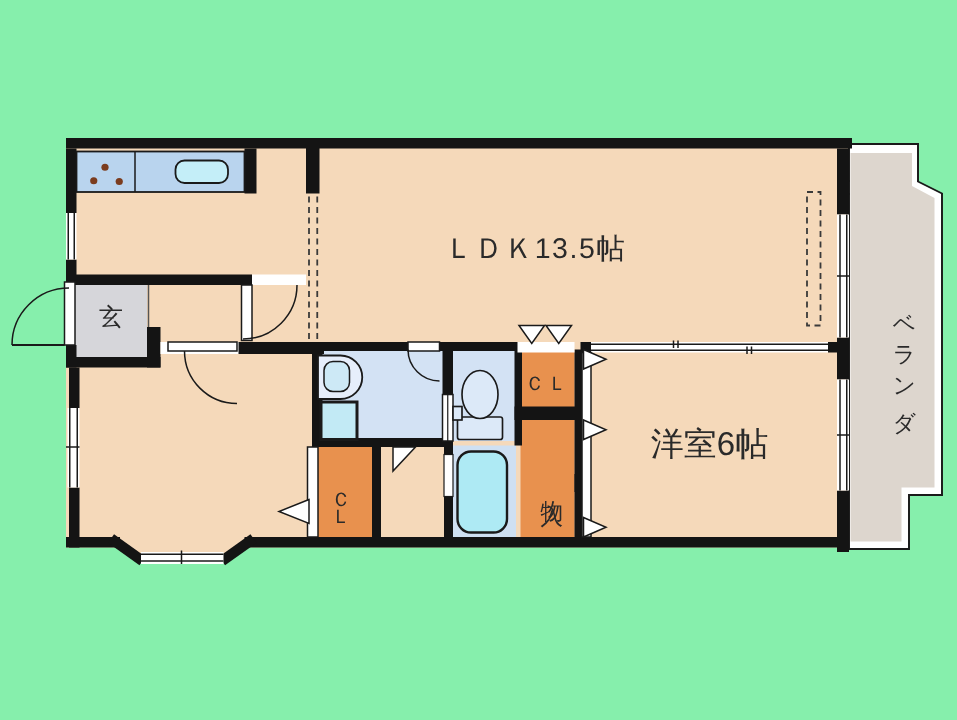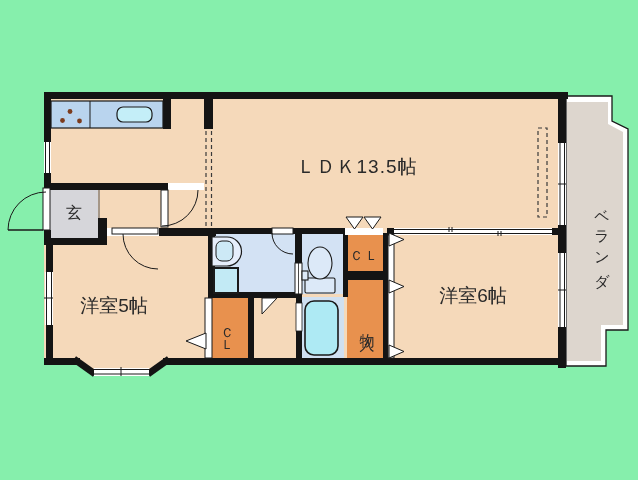--- a/index.html
+++ b/index.html
@@ -188,20 +188,19 @@
     <rect x="305" y="278" width="30" height="15" rx="1.5" fill="#dce9f8"></rect>
     <ellipse cx="320" cy="263" rx="12" ry="16" fill="#dce9f8"></ellipse>
     <rect x="302" y="271" width="6" height="9" fill="#dce9f8"></rect>
   </g>
 
   <rect x="305" y="301" width="33" height="54" rx="9" fill="#aeeaf4" stroke="#1a1a1a" stroke-width="1.6"></rect>
 
 </svg>
 
 <div class="lbl" style="left:357px;top:167px;font-size:19px;letter-spacing:1px;">ＬＤＫ13.5帖</div>
-<div class="lbl" style="left:114px;top:306px;font-size:19px;">洋室5帖</div>
-<div class="lbl" style="left:473px;top:296px;font-size:19px;">洋室6帖</div>
+<div class="lbl" style="left:473px;top:296px;font-size:22px;">洋室6帖</div>
 <div class="lbl" style="left:74px;top:213px;font-size:16px;">玄</div>
 <div class="lbl" style="left:365px;top:256px;font-size:13px;letter-spacing:2px;">ＣＬ</div>
 <div class="lbl v" style="left:227px;top:331px;font-size:13px;">ＣＬ</div>
 <div class="lbl v" style="left:367px;top:324px;font-size:15px;letter-spacing:2px;">物入</div>
 <div class="lbl v" style="left:602px;top:241px;font-size:15px;letter-spacing:4px;">ベランダ</div>
 </div>
 
 </body></html>

